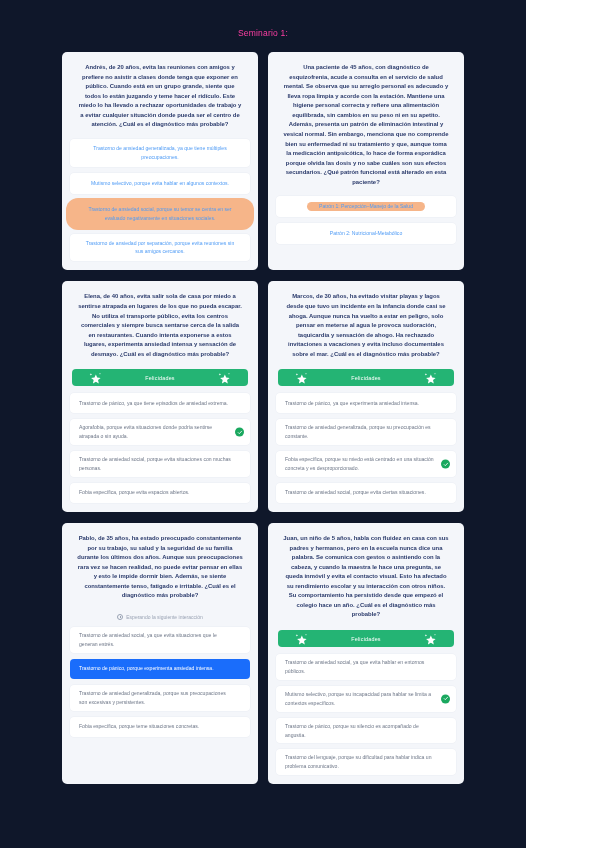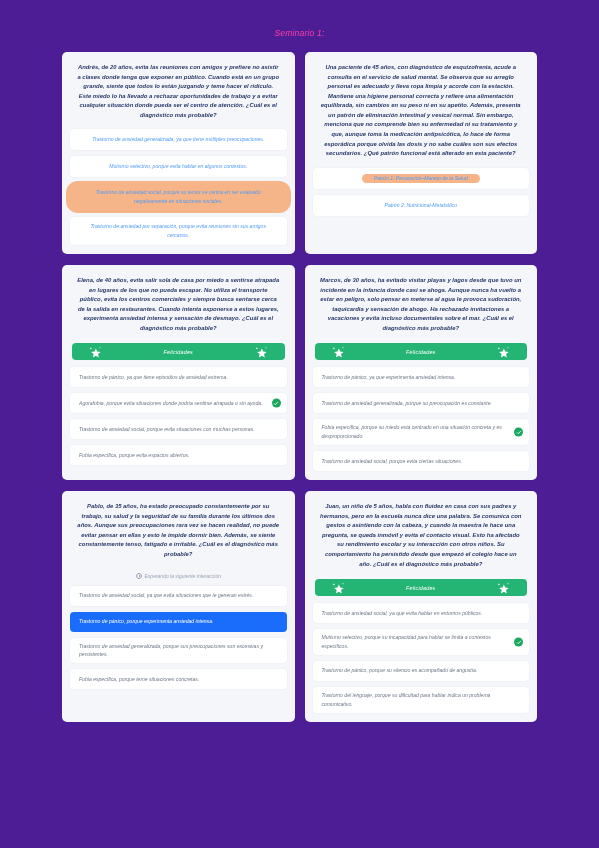--- a/index.html
+++ b/index.html
@@ -8,24 +8,23 @@
     background: #ffffff;
   }
   body {
     width: 599px;
     height: 848px;
     font-family: "Liberation Sans", sans-serif;
     overflow: hidden;
   }
   .page {
     position: relative;
-    width: 599px;
+    width: 526px;
     height: 848px;
-    background: #4c1d95;
-    font-style: italic;
+    background: #0f172a;
   }
   .page-title {
     text-align: center;
     color: #ff3fa4;
     font-size: 8.5px;
     font-weight: 400;
     letter-spacing: .2px;
     padding-top: 28px;
     margin: 0 0 14px 0;
   }

